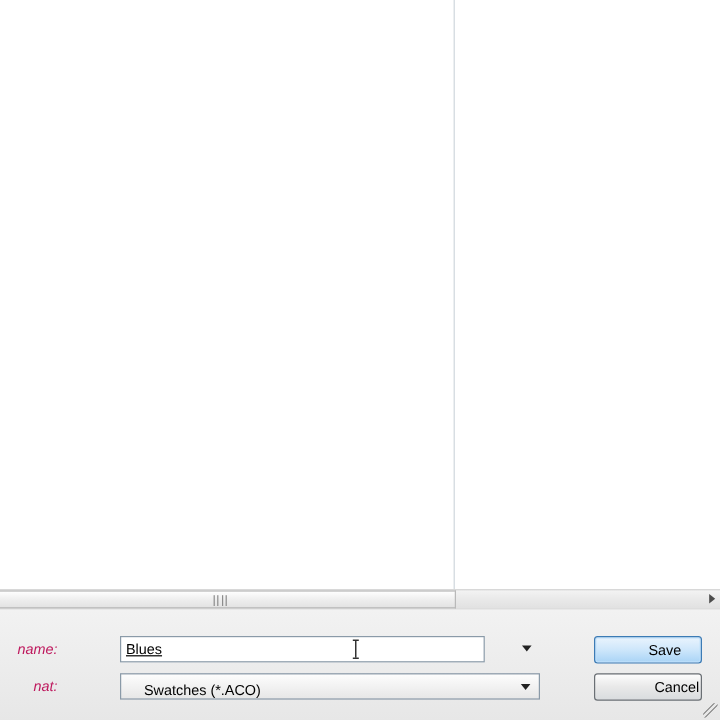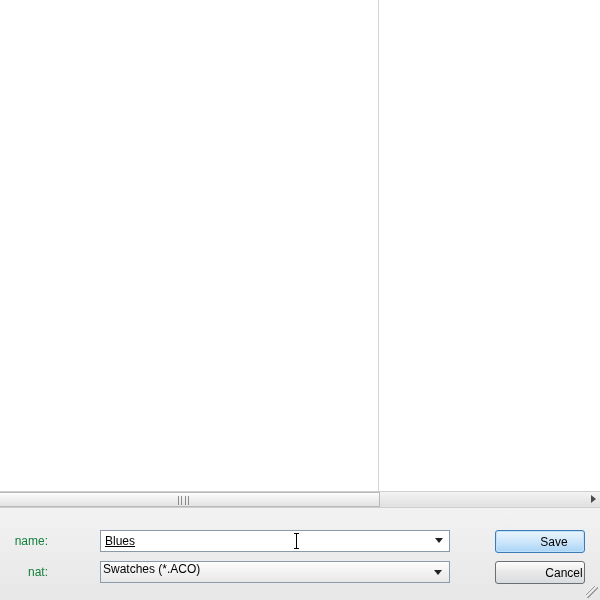--- a/index.html
+++ b/index.html
@@ -72,36 +72,37 @@
   .resize-grip {
     position: absolute;
     right: 2px; bottom: 2px;
     width: 12px; height: 12px;
     background:
       linear-gradient(135deg, transparent 0 6px, #9b9b9b 6px 7px, transparent 7px 9px, #9b9b9b 9px 10px, transparent 10px 12px);
   }
 
   .label {
     position: absolute;
-    color: #15803d;
+    color: #be185d;
+    font-style: italic;
   }
   .label.filename { left: 0; top: 534px; width: 48px; text-align:right; }
   .label.format   { left: 16px; top: 565px; width: 32px; text-align:right; }
 
   .field {
     position: absolute;
     height: 22px;
     border: 1px solid #8a9aa8;
     background: #fff;
     font-family: inherit;
     font-size: 12px;
     padding: 0 4px;
   }
   .filename-input {
-    left: 100px; top: 530px; width: 350px;
+    left: 100px; top: 530px; width: 304px;
     padding-right: 24px;
     text-decoration: underline;
   }
   .input-caret {
     position: absolute;
     left: 293px; top: 533px;
     width: 7px; height: 16px;
     pointer-events: none;
     color:#000;
   }
@@ -116,22 +117,22 @@
   .input-caret .top, .input-caret .bot {
     position:absolute; left:1px; width:5px; height:1px; background:#000;
   }
   .input-caret .top { top:0; } .input-caret .bot { bottom:0; }
 
   .combo {
     position: absolute;
     left: 100px; width: 350px; height: 22px;
     border: 1px solid #8a9aa8;
     background: linear-gradient(#fdfdfd,#e7e7e7);
-    display:flex; align-items:flex-start;
-    padding: 0 2px;
+    display:flex; align-items:flex-end;
+    padding: 0 19px;
     cursor: default;
   }
   .combo.format { top: 561px; }
   .combo .arrow {
     position:absolute; right:7px; top:8px;
     width:0;height:0;
     border-left:4px solid transparent;
     border-right:4px solid transparent;
     border-top:5px solid #222;
   }

